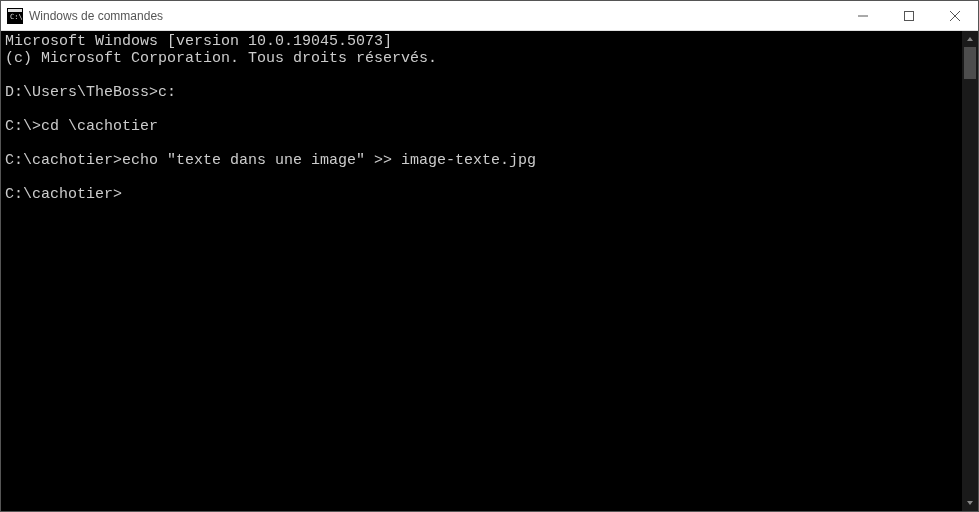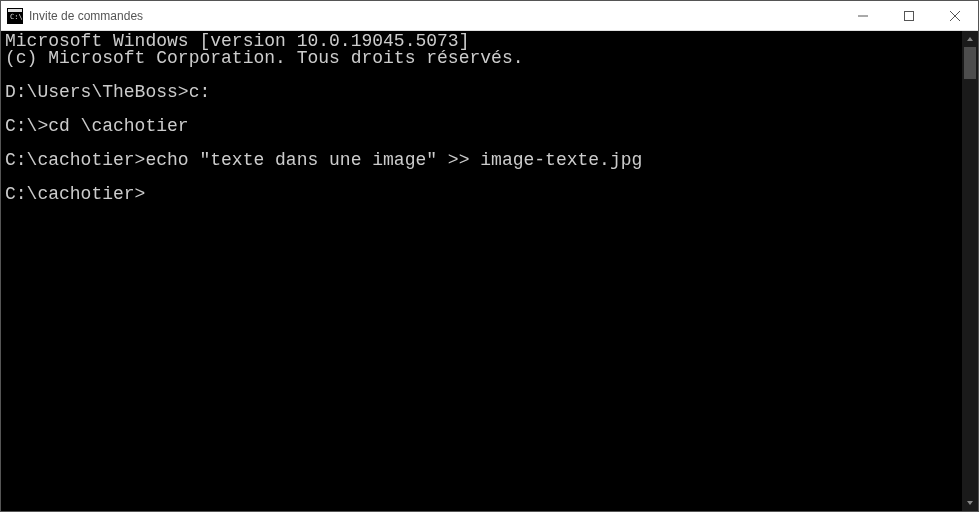--- a/index.html
+++ b/index.html
@@ -65,21 +65,21 @@
     .terminal-area {
       position: relative;
       height: calc(100% - 30px);
       background: #000;
       display: flex;
     }
     .terminal-content {
       flex: 1;
       padding: 2px 4px;
       font-family: Consolas, "Courier New", monospace;
-      font-size: 18px;
+      font-size: 15px;
       line-height: 17px;
       color: #cccccc;
       white-space: pre;
       overflow: hidden;
     }
     .scrollbar {
       width: 16px;
       background: #1a1a1a;
       position: relative;
     }
@@ -114,21 +114,21 @@
 <body>
 
 <div class="titlebar">
   <span class="titlebar-icon">
     <svg viewBox="0 0 16 16">
       <rect x="0" y="0" width="16" height="16" fill="#000"></rect>
       <rect x="1" y="1" width="14" height="3" fill="#ddd"></rect>
       <text x="3" y="11" font-size="7" fill="#ddd" font-family="monospace">C:\</text>
     </svg>
   </span>
-  <span class="titlebar-title">Invite de commandes</span>
+  <span class="titlebar-title">Windows de commandes</span>
   <span class="titlebar-spacer"></span>
   <div class="win-controls">
     <div class="win-btn">
       <svg viewBox="0 0 10 10">
           <line x1="0" y1="5" x2="10" y2="5"></line>
         </svg>
     </div>
     <div class="win-btn">
       <svg viewBox="0 0 10 10">
           <rect x="0.5" y="0.5" width="9" height="9"></rect>

